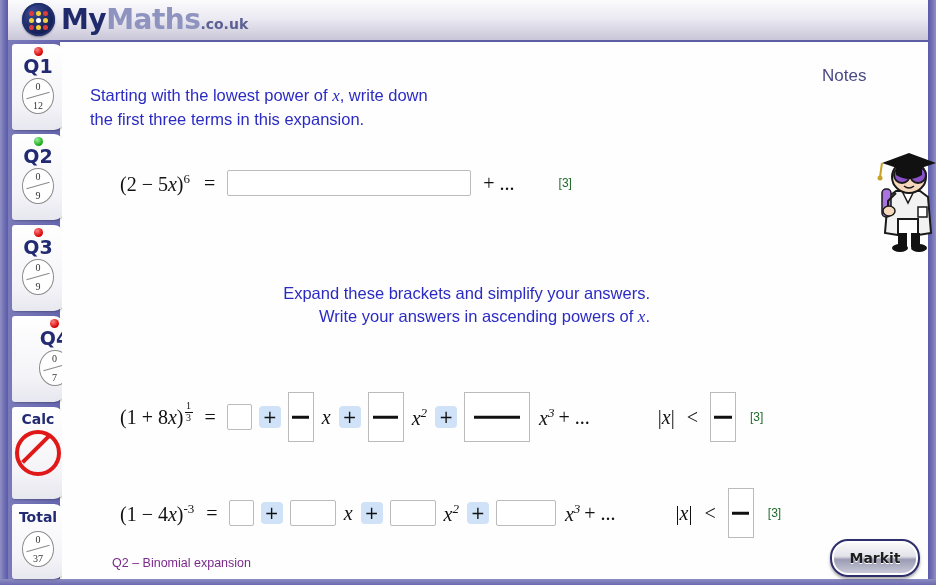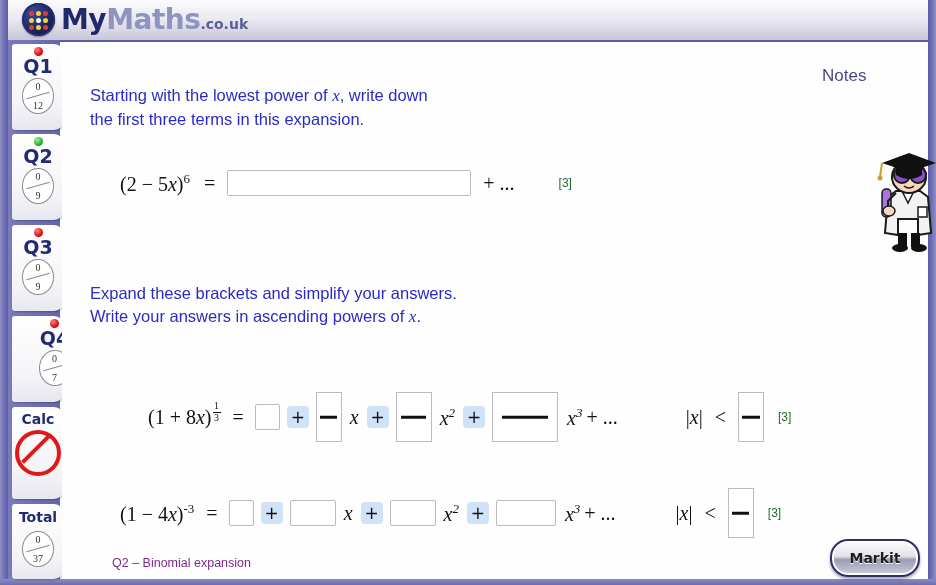--- a/index.html
+++ b/index.html
@@ -246,26 +246,26 @@
     </svg>
 
     <div class="mathrow" style="left:58px;top:128px;">
       <span><span>(2 </span><span>− 5</span><span class="it">x</span><span>)</span><span class="sup">6</span></span>
       <span style="margin:0 12px 0 14px;">=</span>
       <input class="ansbox" style="width: 244px; height: 26px; font-family: &quot;Liberation Serif&quot;, serif; font-size: 17px; padding: 0px 5px;">
       <span style="margin-left:12px;">+ ...</span>
       <span class="marks" style="margin-left:44px;">[3]</span>
     </div>
 
-    <div class="qtext" style="left:28px;top:240px;width:560px;">
+    <div class="qtext" style="left:28px;top:240px;width:560px;text-align:right;">
       <span>Expand these brackets and simplify your answers.</span><br>
       <span>Write your answers in ascending powers of </span><i>x</i><span>.</span>
     </div>
 
-    <div class="mathrow" style="left:58px;top:350px;margin-left:28px;">
+    <div class="mathrow" style="left:58px;top:350px;">
       <span><span>(1 + 8</span><span class="it">x</span><span>)</span></span>
       <span style="display:inline-flex;flex-direction:column;align-items:center;font-size:10px;line-height:1.05;margin-left:1px;margin-bottom:10px;">
         <span>1</span>
         <span style="border-top:1px solid #111;display:block;width:8px;"></span>
         <span>3</span>
       </span>
       <span style="margin:0 11px 0 12px;">=</span>
 
       <input class="ansbox" style="width: 25px; height: 26px;">
       <span class="plusbtn" style="margin:0 7px;">+</span>

